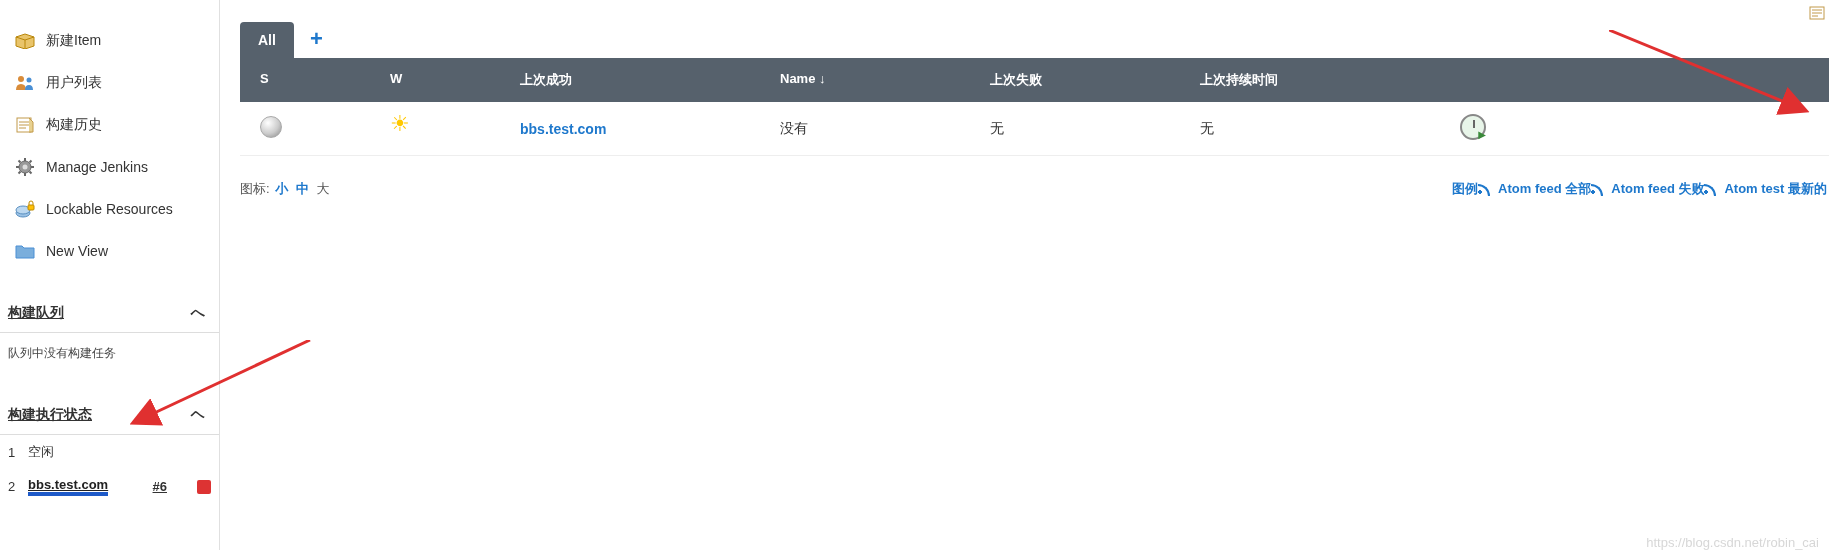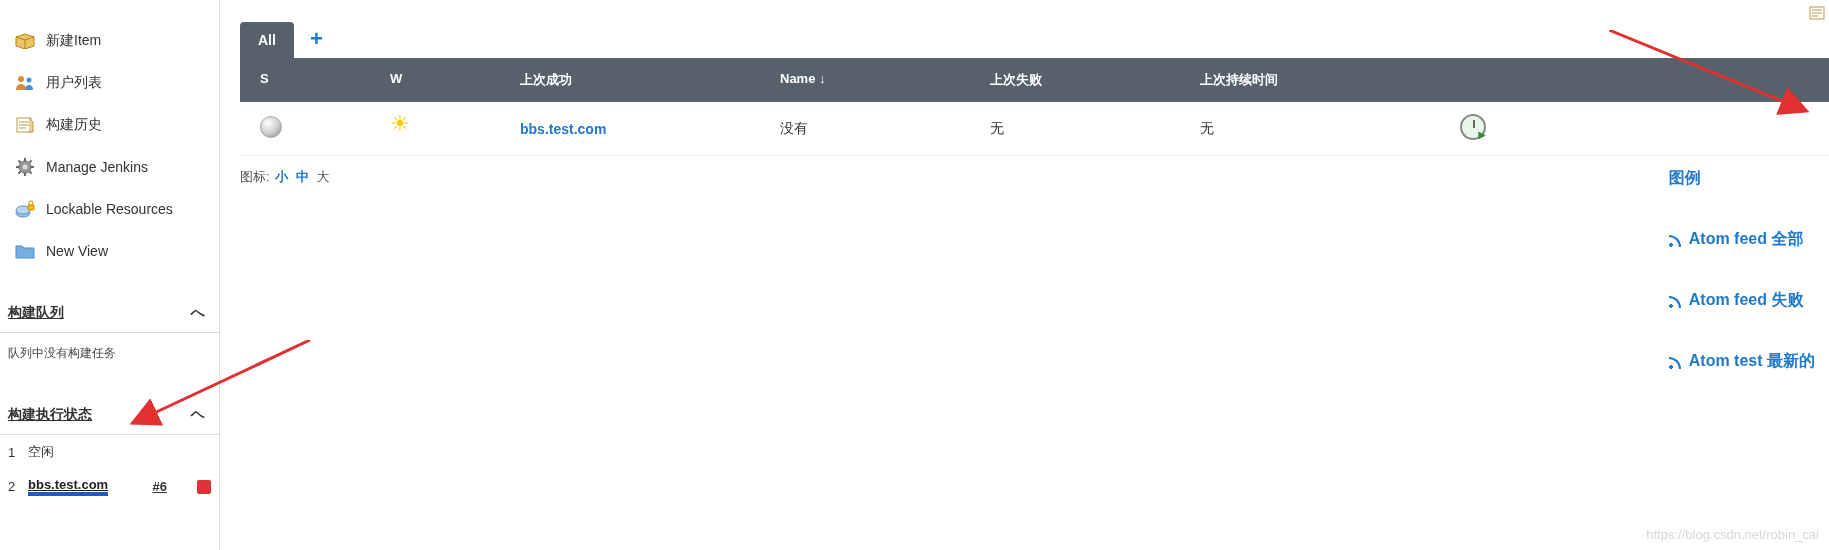--- a/index.html
+++ b/index.html
@@ -201,45 +201,43 @@
       position: absolute;
       right: -2px;
       bottom: -2px;
     }
     .clock-icon .hands {
       width: 2px; height: 8px; background:#666; position:absolute; top:4px; left:11px;
     }
 
     .footer-row {
       display: flex;
-      align-items: flex-start;
-      margin-top: 12px;
-      padding-right: 14px;
+      align-items: flex-end;
+      margin-top: 24px;
+      padding-right: 2px;
     }
     .icon-size {
       font-size: 13px;
       color: #555;
     }
     .icon-size .sz {
       color: #1e78cc;
       font-weight: 700;
       margin: 0 2px;
       cursor: pointer;
     }
     .icon-size .sz.plain {
       color: #555;
       font-weight: 400;
     }
 
     .feed-links {
       margin-left: auto;
       display: flex;
-      gap: 40px;
-      font-size: 16px;
-      flex-direction: column;
+      font-size: 13px;
     }
     .feed-link {
       color: #1e78cc;
       font-weight: 700;
       cursor: pointer;
       display: inline-flex;
       align-items: center;
       gap: 6px;
     }
     .rss-icon::before {
@@ -269,21 +267,21 @@
 
     
     .arrow {
       position: absolute;
       pointer-events: none;
     }
 
     .watermark {
       position: absolute;
       right: 10px;
-      bottom: 8px;
+      bottom: 0;
       color: #d7d7d7;
       font-size: 13px;
     }
 
     .top-right-icon {
       position: absolute;
       top: 6px;
       right: 2px;
       width: 18px;
       height: 14px;

